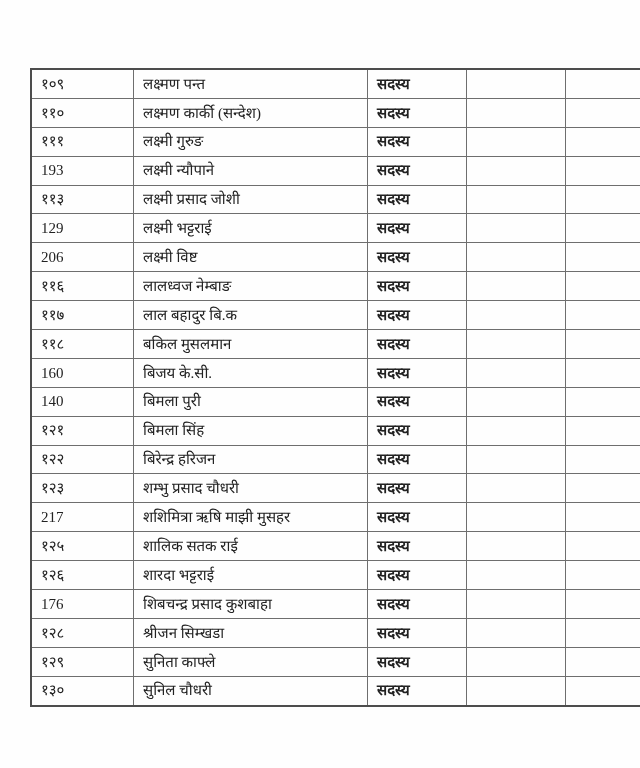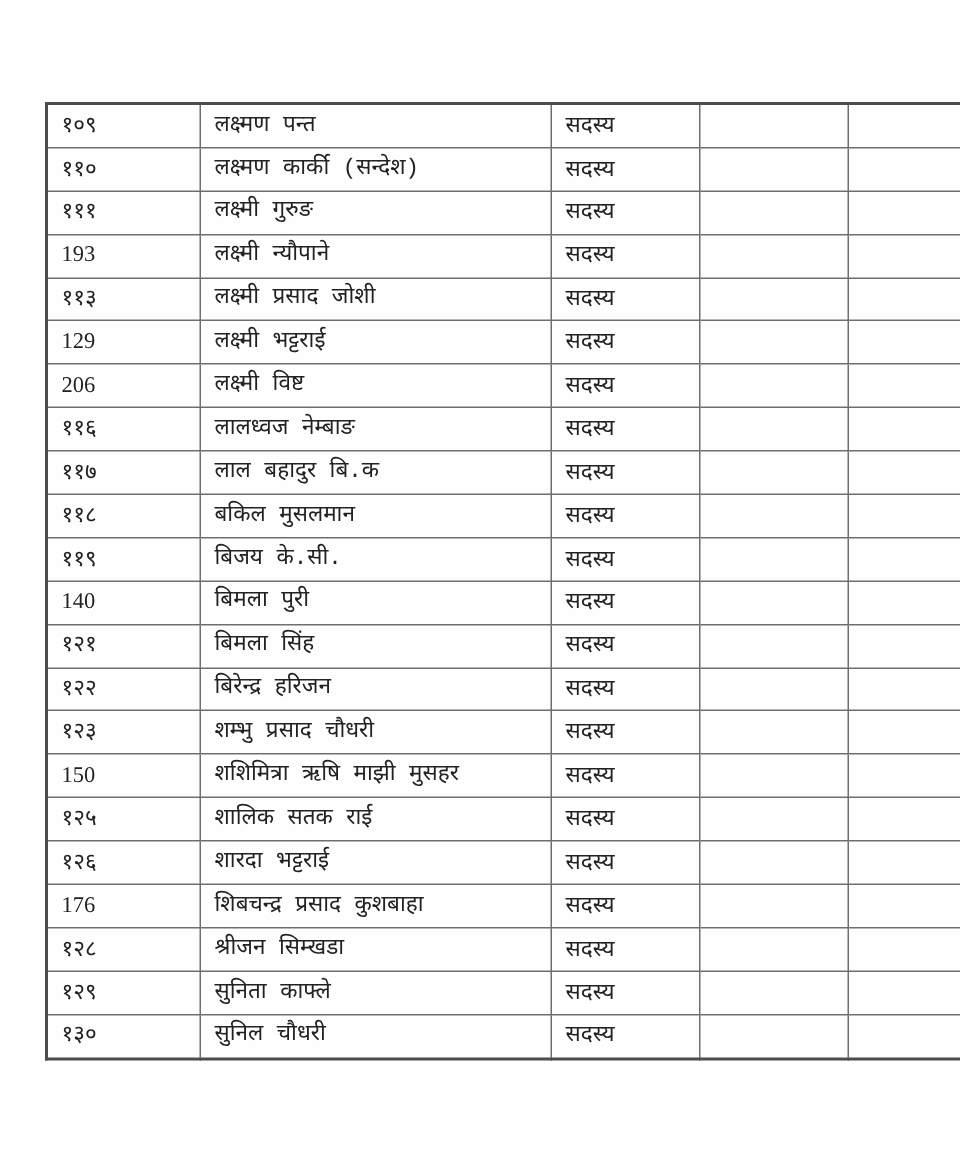--- a/index.html
+++ b/index.html
@@ -29,22 +29,22 @@
     height: 27.9px;            
     padding: 0 4px 0 9px;
     font-size: 15px;
     line-height: 1.1;
     color: #222222;
     vertical-align: middle;
     white-space: nowrap;
     overflow: hidden;
   }
   td.col-serial { width: 88px;  padding-left: 11px; }
-  td.col-name   { width: 220px; font-family: Liberation Mono, monospace; }
-  td.col-role   { width: 85px;  }
+  td.col-name   { width: 220px; }
+  td.col-role   { width: 85px; font-weight: bold;  }
   td.col-extra1 { width: 85px;  }
   td.col-extra2 { width: 85px;  }
 </style>
 </head>
 <body>
 
 <div class="page">
   <table class="member-table">
     <tbody>
         <tr>
@@ -111,21 +111,21 @@
     <td class="col-extra2"></td>
   </tr>
         <tr>
     <td class="col-serial">११८</td>
     <td class="col-name">बकिल मुसलमान</td>
     <td class="col-role">सदस्य</td>
     <td class="col-extra1"></td>
     <td class="col-extra2"></td>
   </tr>
         <tr>
-    <td class="col-serial">११९</td>
+    <td class="col-serial">160</td>
     <td class="col-name">बिजय के.सी.</td>
     <td class="col-role">सदस्य</td>
     <td class="col-extra1"></td>
     <td class="col-extra2"></td>
   </tr>
         <tr>
     <td class="col-serial">140</td>
     <td class="col-name">बिमला पुरी</td>
     <td class="col-role">सदस्य</td>
     <td class="col-extra1"></td>
@@ -146,21 +146,21 @@
     <td class="col-extra2"></td>
   </tr>
         <tr>
     <td class="col-serial">१२३</td>
     <td class="col-name">शम्भु प्रसाद चौधरी</td>
     <td class="col-role">सदस्य</td>
     <td class="col-extra1"></td>
     <td class="col-extra2"></td>
   </tr>
         <tr>
-    <td class="col-serial">150</td>
+    <td class="col-serial">217</td>
     <td class="col-name">शशिमित्रा ऋषि माझी मुसहर</td>
     <td class="col-role">सदस्य</td>
     <td class="col-extra1"></td>
     <td class="col-extra2"></td>
   </tr>
         <tr>
     <td class="col-serial">१२५</td>
     <td class="col-name">शालिक सतक राई</td>
     <td class="col-role">सदस्य</td>
     <td class="col-extra1"></td>

